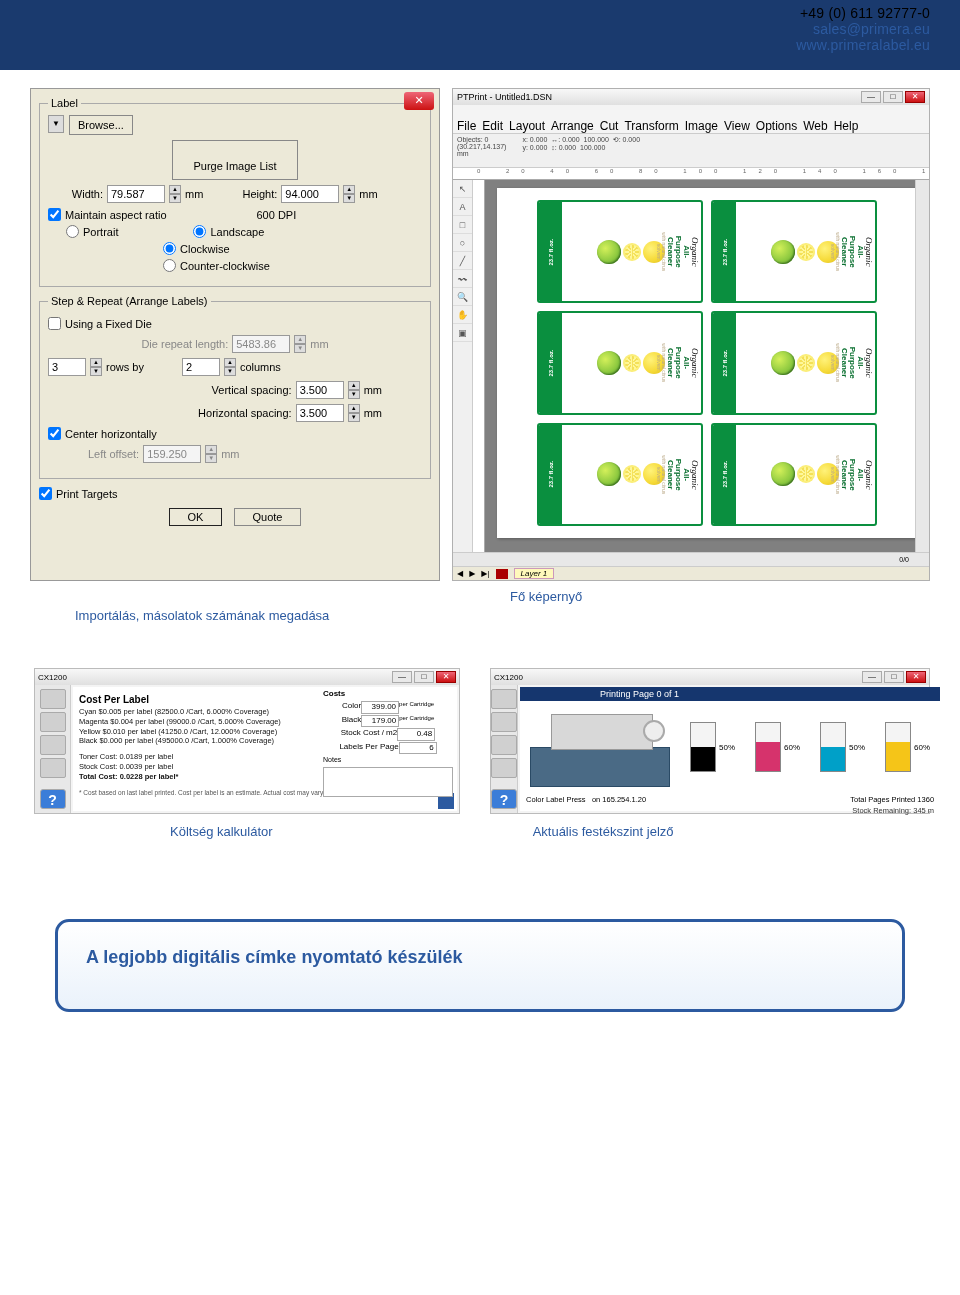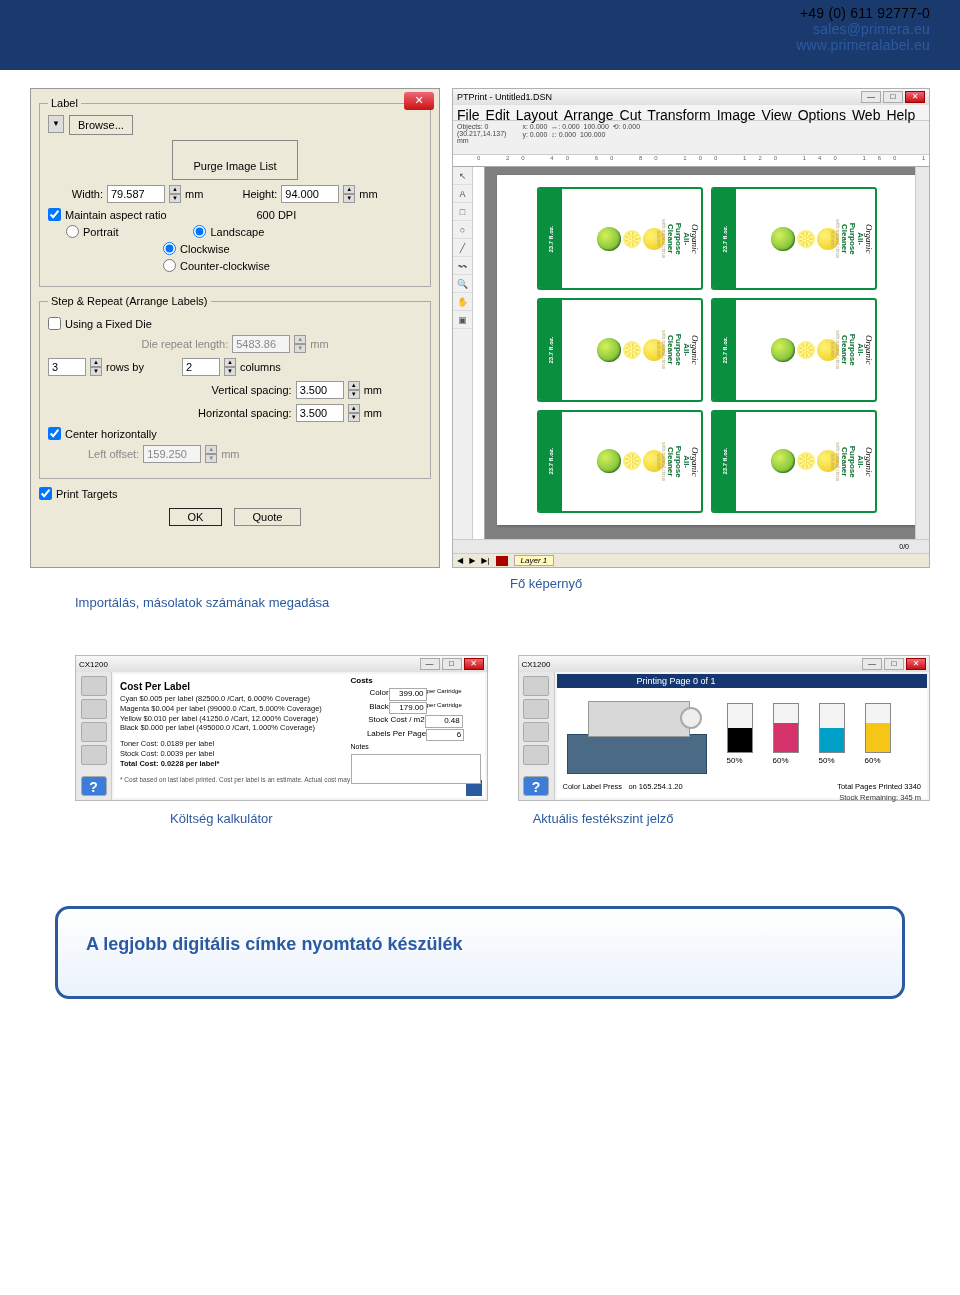--- a/index.html
+++ b/index.html
@@ -27,21 +27,21 @@
   .indent2 { margin-left: 115px; }
   .dlg-btns { text-align: center; margin-top: 8px; }
   .btn-med { border: 1px solid #888; background: #ece9d8; padding: 2px 18px; font-size: 11px; margin: 0 4px; }
   .btn-ok { border: 1.5px solid #222; }
 
   .right-app { width: 478px; border: 1px solid #b0b0b0; background: #f0f0f0; font-size: 9px; }
   .title-bar-app { height: 16px; background: linear-gradient(#f8f8f8,#e0e0e0); display: flex; align-items: center; padding: 0 4px; font-size: 9px; justify-content: space-between; }
   .win-btns { display: flex; gap: 2px; }
   .win-btns span { width: 20px; height: 12px; border: 1px solid #aaa; background: #e9e9e9; font-size: 8px; text-align: center; line-height: 10px; }
   .win-btns .close-b { background: linear-gradient(#e67,#c11); color: #fff; border-color: #900; }
-  .menu-bar { height: 16px; background: #f4f4f4; font-size: 14px; padding: 2px 4px; border-bottom: 1px solid #ccc; }
+  .menu-bar { height: 24px; background: #f4f4f4; font-size: 12px; padding: 14px 4px; border-bottom: 1px solid #ccc; }
   .menu-bar span { margin-right: 6px; }
   .toolbar-app { height: 34px; background: #f0f0f0; border-bottom: 1px solid #ccc; padding: 2px 4px; font-size: 8px; color: #444; display: flex; gap: 6px; align-items: flex-start; }
   .toolbar-app .tb-group { display: flex; flex-direction: column; font-size: 7px; }
   .ruler-h { height: 12px; background: #fff; border-bottom: 1px solid #aaa; font-size: 6px; color: #666; padding-left: 24px; letter-spacing: 12px; overflow: hidden; white-space: nowrap; }
   .canvas-area { height: 372px; display: flex; background: #808080; }
   .tool-col { width: 20px; background: #f0f0f0; border-right: 1px solid #ccc; display: flex; flex-direction: column; }
   .tool-col span { height: 18px; border-bottom: 1px solid #ddd; font-size: 9px; text-align: center; line-height: 18px; color: #555; }
   .ruler-v { width: 12px; background: #fff; border-right: 1px solid #aaa; }
   .page-bg { flex: 1; position: relative; overflow: hidden; }
   .page-white { position: absolute; top: 8px; left: 12px; width: 420px; height: 350px; background: #fff; box-shadow: 1px 1px 3px rgba(0,0,0,0.3); }
@@ -62,21 +62,21 @@
   .ml-text-inner .sub { font-size: 5px; color: #ba8; }
   .scroll-r { width: 14px; background: #e8e8e8; border-left: 1px solid #ccc; }
   .scrollbar-h { height: 14px; background: #e8e8e8; border-top: 1px solid #ccc; display: flex; align-items: center; font-size: 7px; justify-content: flex-end; padding-right: 20px; }
   .layer-row { height: 14px; background: #ece9d8; border-top: 1px solid #ccc; font-size: 8px; padding: 1px 4px; display: flex; align-items: center; gap: 6px; }
   .layer-tag { background: #fff9bb; border: 1px solid #c9b; padding: 0 6px; font-style: italic; }
 
   .caption-row1 { display: flex; margin: 8px 30px 0 30px; font-size: 13px; color: #2c5aa0; }
   .caption-right { margin-left: 480px; }
   .caption-left { margin-left: 45px; }
 
-  .thumbs-row { display: flex; gap: 30px; padding: 45px 30px 0 43px; margin-left: 32px; }
+  .thumbs-row { display: flex; gap: 30px; padding: 45px 30px 0 34px; }
   .thumb-box { border: 1px solid #bbb; background: #f4f4f4; font-size: 8px; width: 440px; }
   .thumb-title-bar { height: 16px; background: linear-gradient(#f8f8f8,#e0e0e0); display: flex; justify-content: space-between; padding: 1px 3px; align-items: center; }
   .thumb-body { display: flex; height: 128px; position: relative; }
   .side-icons { width: 36px; background: #e8e8e8; border-right: 1px solid #ccc; display: flex; flex-direction: column; align-items: center; gap: 3px; padding: 4px 0; }
   .side-icons span { width: 26px; height: 20px; background: #d0d0d0; border: 1px solid #aaa; border-radius: 2px; }
   .side-icons .q { background: #3b7dd8; color: #fff; border-radius: 3px; font-size: 14px; font-weight: bold; text-align: center; line-height: 20px; margin-top: auto; }
   .cost-panel { flex: 1; padding: 4px 6px; font-size: 8.5px; line-height: 1.3; background: #fff; margin: 2px; position: relative; }
   .cost-panel .section-title { background: #4e7ab5; color: #fff; padding: 1px 4px; font-size: 9px; margin-bottom: 2px; }
   .cost-panel .sub-title { font-weight: bold; font-size: 10px; margin: 2px 0 1px 0; }
   .cost-panel .fine { font-size: 7.5px; color: #111; }
@@ -90,21 +90,21 @@
   .costs-col .notes { border: 1px solid #aaa; background: #fff; height: 30px; margin-top: 3px; }
 
   .print-panel { flex: 1; background: #fff; margin: 2px; display: flex; flex-direction: column; position: relative; }
   .print-status { background: #15366e; color: #fff; padding: 2px 80px; font-size: 9px; }
   .print-main { flex: 1; display: flex; align-items: center; padding: 6px 10px; gap: 20px; }
   .printer-img { width: 140px; height: 80px; position: relative; }
   .printer-table { position: absolute; bottom: 0; left: 0; width: 140px; height: 40px; background: #4a6a85; border: 1px solid #2a4a65; }
   .printer-table::before { content: ''; position: absolute; top: -34px; left: 20px; width: 100px; height: 34px; background: #d8d8d8; border: 1px solid #999; }
   .printer-table::after { content: ''; position: absolute; top: -28px; right: 4px; width: 18px; height: 18px; border: 2px solid #aaa; border-radius: 50%; background: #eee; }
   .ink-bars { display: flex; gap: 20px; align-items: flex-end; }
-  .ink-col { display: flex; flex-direction: column; align-items: flex-start; gap: 3px; }
+  .ink-col { display: flex; flex-direction: row; align-items: center; gap: 3px; }
   .ink-bar { width: 26px; height: 50px; border: 1px solid #888; position: relative; background: #f4f4f4; }
   .ink-fill { position: absolute; bottom: 0; left: 0; right: 0; }
   .ink-pct { font-size: 8px; }
   .print-footer { display: flex; justify-content: space-between; font-size: 7.5px; padding: 2px 6px; }
   .print-footer-row2 { display: flex; justify-content: space-between; font-size: 7.5px; padding: 0 6px 2px 6px; color: #333; }
 
   .caption-row2 { display: flex; margin: 10px 30px 0 30px; font-size: 13px; color: #2c5aa0; }
   .cap2-left { margin-left: 140px; }
   .cap2-right { margin-left: 260px; }
 
@@ -512,21 +512,21 @@
               <div class="ink-col">
                 <div class="ink-bar">
                   <div class="ink-fill" style="height:60%;background:#f5c518;"></div>
                 </div>
                 <div class="ink-pct">60%</div>
               </div>
             </div>
         </div>
         <div class="print-footer">
           <span><span>Color Label Press</span>&nbsp;&nbsp;&nbsp;<span>on 165.254.1.20</span></span>
-          <span>Total Pages Printed 3340</span>
+          <span>Total Pages Printed 1360</span>
         </div>
         <div class="print-footer-row2">
           <span></span>
           <span>Stock Remaining: 345 m</span>
         </div>
       </div>
     </div>
   </div>
 </div>
 

